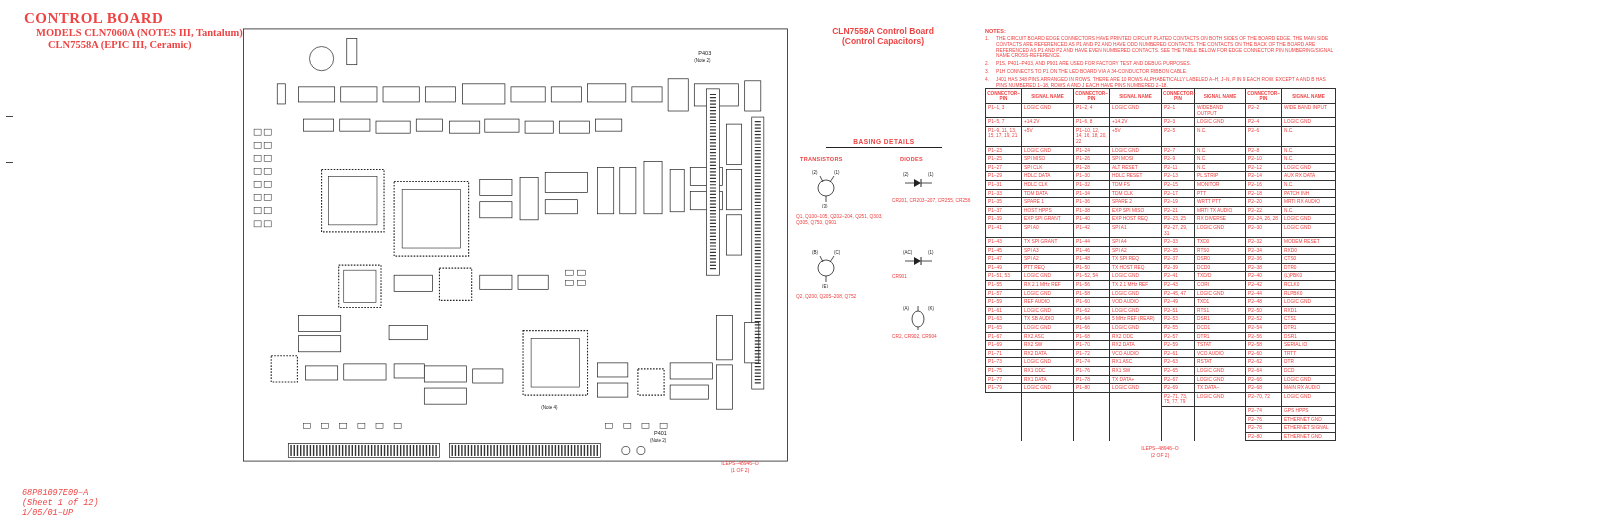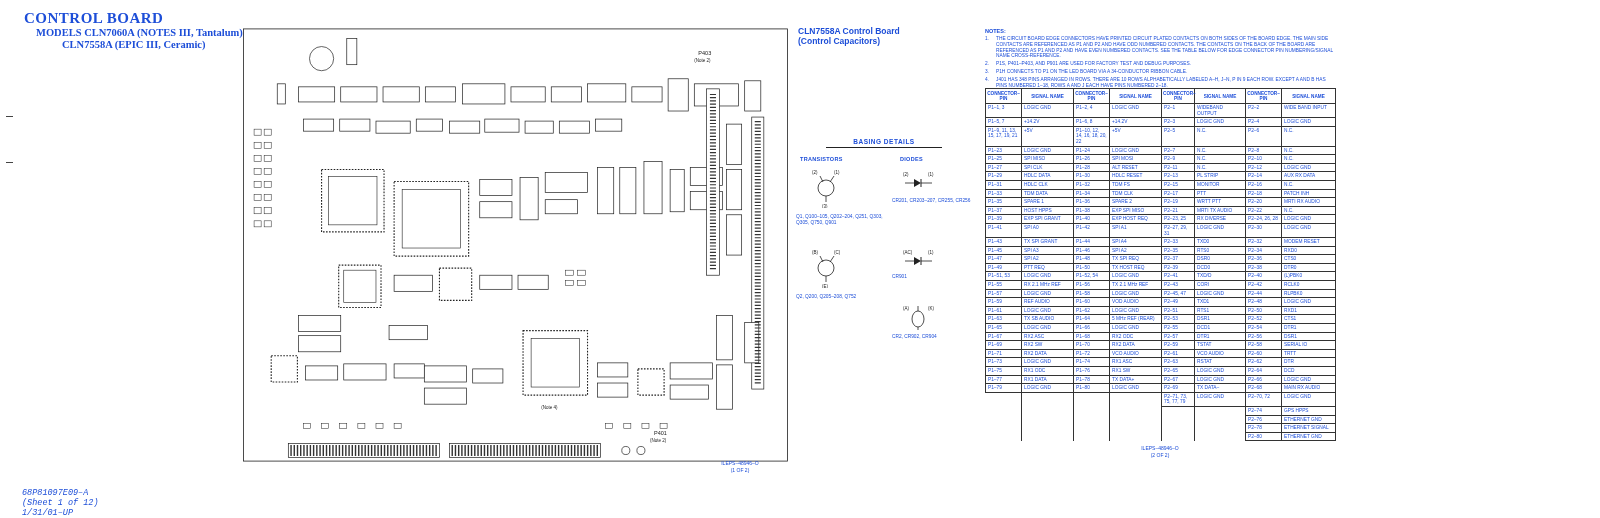--- a/index.html
+++ b/index.html
@@ -1,31 +1,31 @@
 <!DOCTYPE html>
 <html><head>
 <meta charset="utf-8">
 <style>
   html,body{margin:0;padding:0;background:#e8e8e8;}
   #canvas{position:relative;width:1600px;height:518px;background:#ffffff;overflow:hidden;
-          font-family:"Liberation Sans",sans-serif;color:#1d4ed8;}
+          font-family:"Liberation Sans",sans-serif;color:#ef4444;}
   .abs{position:absolute;}
   .serif{font-family:"Liberation Serif",serif;}
   
   .doc-title{left:24px;top:10px;font-size:15px;font-weight:bold;letter-spacing:.5px;}
   .doc-model1{left:36px;top:27px;font-size:10.5px;font-weight:bold;}
-  .doc-model2{left:62px;top:39px;font-size:10.5px;font-weight:bold;}
+  .doc-model2{left:48px;top:39px;font-size:10.5px;font-weight:bold;}
   
   .footer-left{left:22px;top:488px;font-size:8.5px;font-style:italic;line-height:10px;font-family:Liberation Mono, monospace;}
   
   .reg{width:7px;height:1px;background:#444;}
   
   .board{left:243px;top:27px;width:545px;height:436px;}
   
-  .mid-heading{left:798px;top:26px;width:170px;text-align:left;font-size:8.5px;font-weight:bold;line-height:10px;}
+  .mid-heading{left:798px;top:26px;width:170px;text-align:center;font-size:8.5px;font-weight:bold;line-height:10px;}
   .basing{left:826px;top:138px;width:116px;text-align:center;font-size:6.5px;font-weight:bold;
           letter-spacing:.5px;border-bottom:1px solid #222;padding-bottom:2px;}
   .sec-label{font-size:5.5px;font-weight:bold;letter-spacing:.3px;}
   .cap{font-size:4.8px;line-height:6px;width:92px;}
   .sheet-ref{font-size:5px;text-align:center;line-height:6.5px;}
   
   .notes{left:985px;top:28px;width:350px;}
   .notes-label{font-size:5.5px;font-weight:bold;}
   .note-row{display:flex;margin-top:2px;}
   .note-num{width:11px;flex:none;font-size:4.8px;line-height:5.8px;}
@@ -46,21 +46,21 @@
   <div class="abs serif doc-title">CONTROL BOARD</div>
   <div class="abs serif doc-model1">MODELS CLN7060A (NOTES III, Tantalum)</div>
   <div class="abs serif doc-model2">CLN7558A (EPIC III, Ceramic)</div>
 
   <div class="abs reg" style="left:6px;top:116px;"></div>
   <div class="abs reg" style="left:6px;top:162px;"></div>
 
   <div class="abs serif footer-left">
     <div>68P81097E09–A</div>
     <div>(Sheet 1 of 12)</div>
-    <div>1/31/01–UP</div>
+    <div>1/05/01–UP</div>
   </div>
 
   <div class="abs board">
     <svg viewBox="0 0 541 430" width="545" height="436">
       <g fill="#ffffff" stroke="#222" stroke-width="0.8">
         <rect x="0.5" y="0.5" width="540" height="429"></rect>
       </g>
 
       <g fill="#ffffff" stroke="#222" stroke-width="0.7">
         <circle cx="78" cy="30" r="12"></circle>

